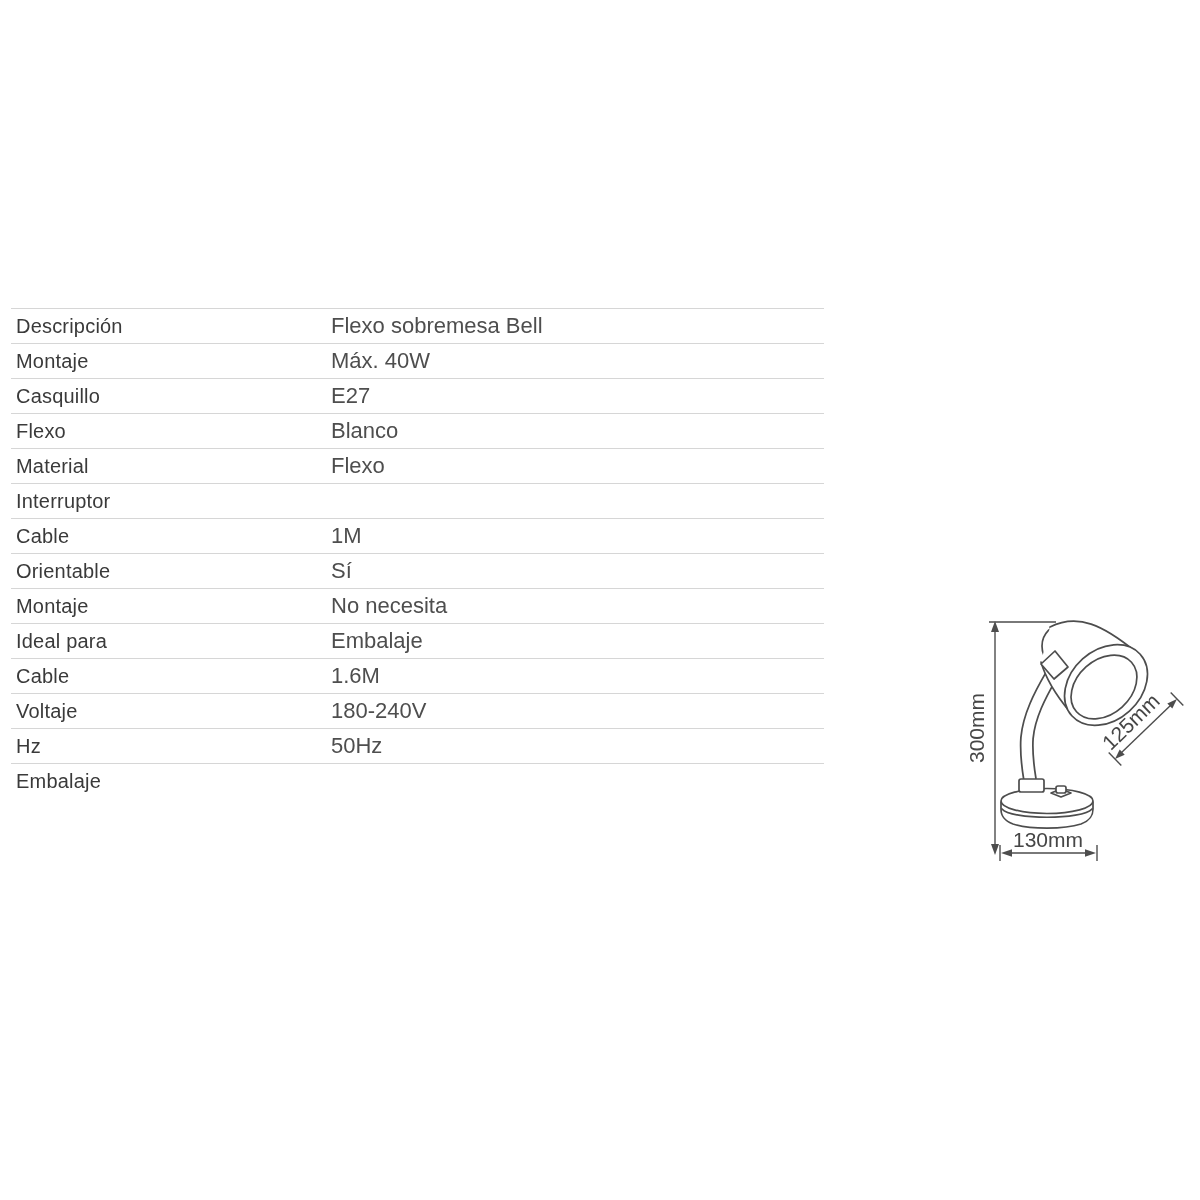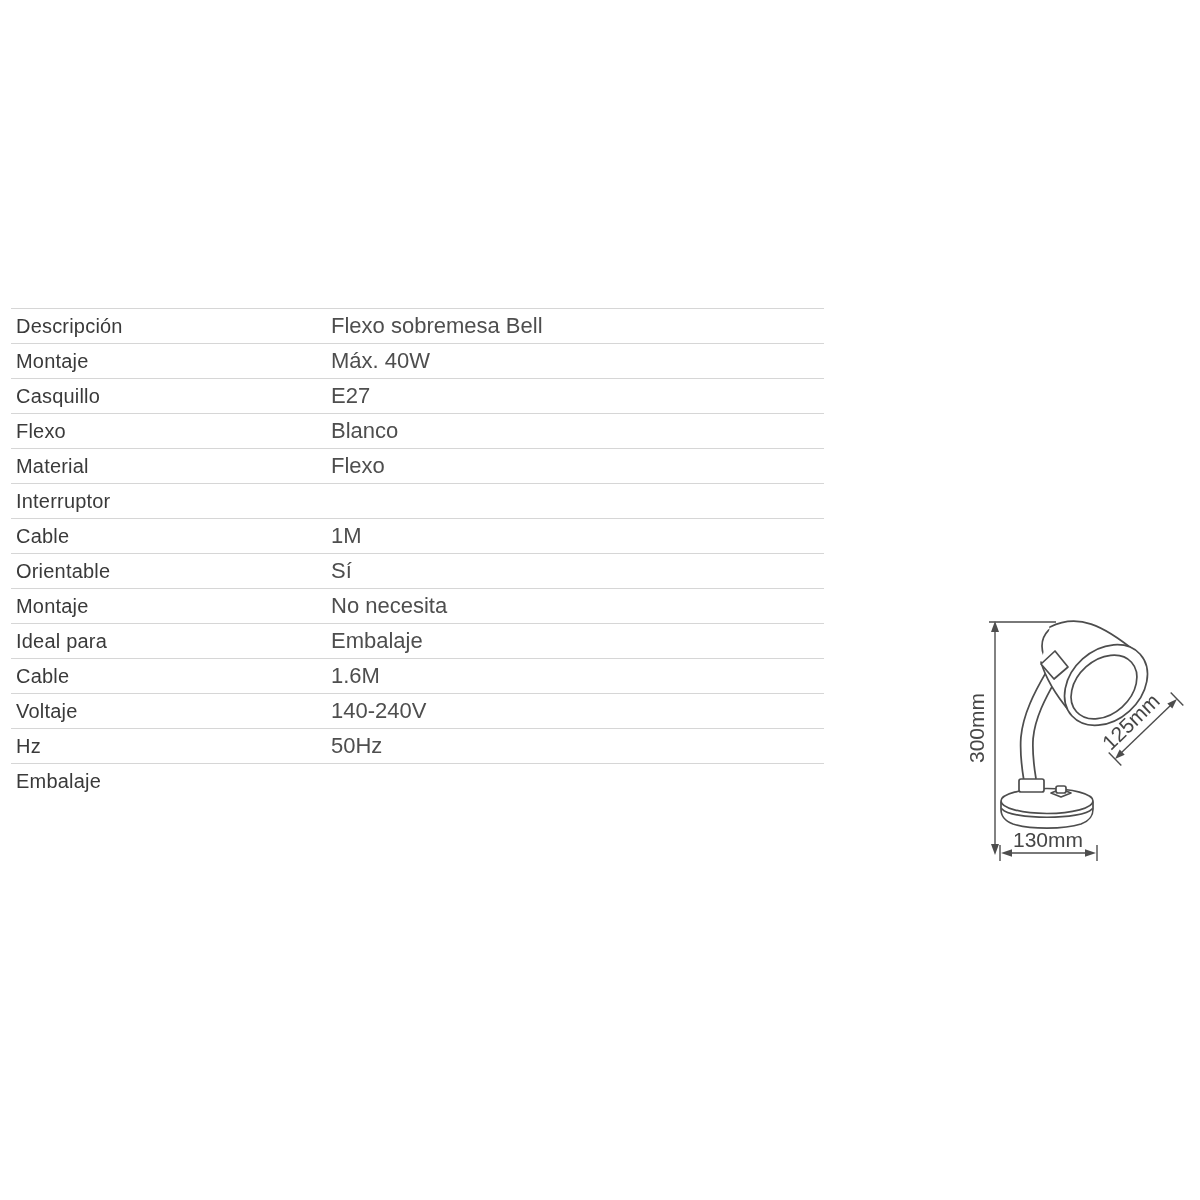--- a/index.html
+++ b/index.html
@@ -125,21 +125,21 @@
       <div class="spec-value">Embalaje</div>
     </div>
 
     <div class="spec-row">
       <div class="spec-label">Cable</div>
       <div class="spec-value">1.6M</div>
     </div>
 
     <div class="spec-row">
       <div class="spec-label">Voltaje</div>
-      <div class="spec-value">140-240V</div>
+      <div class="spec-value">180-240V</div>
     </div>
 
     <div class="spec-row">
       <div class="spec-label">Hz</div>
       <div class="spec-value">50Hz</div>
     </div>
 
     <div class="spec-row">
       <div class="spec-label">Embalaje</div>
       <div class="spec-value"></div>

